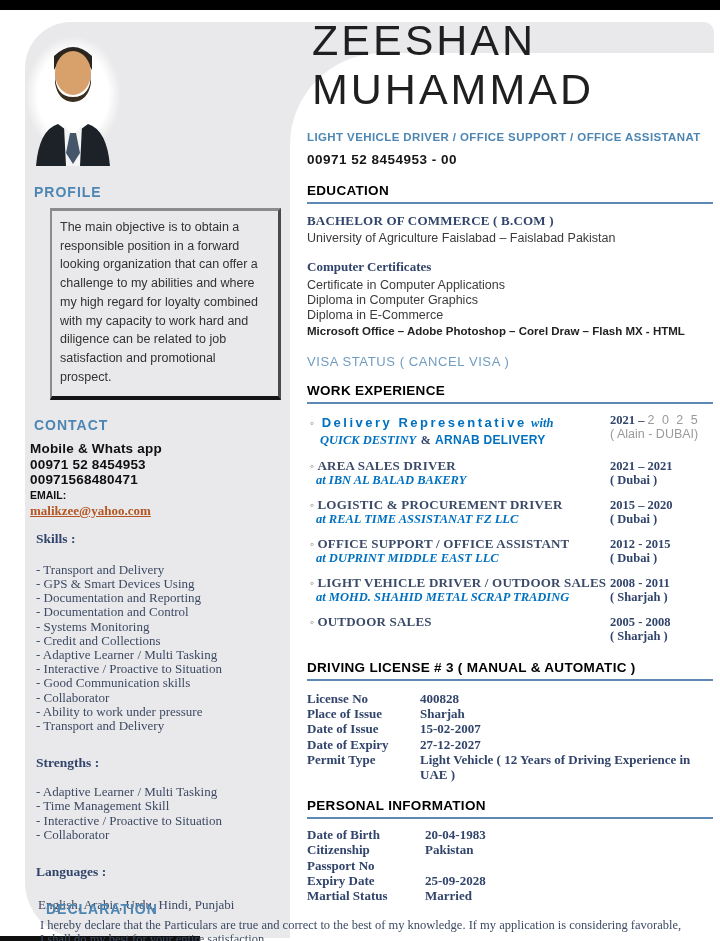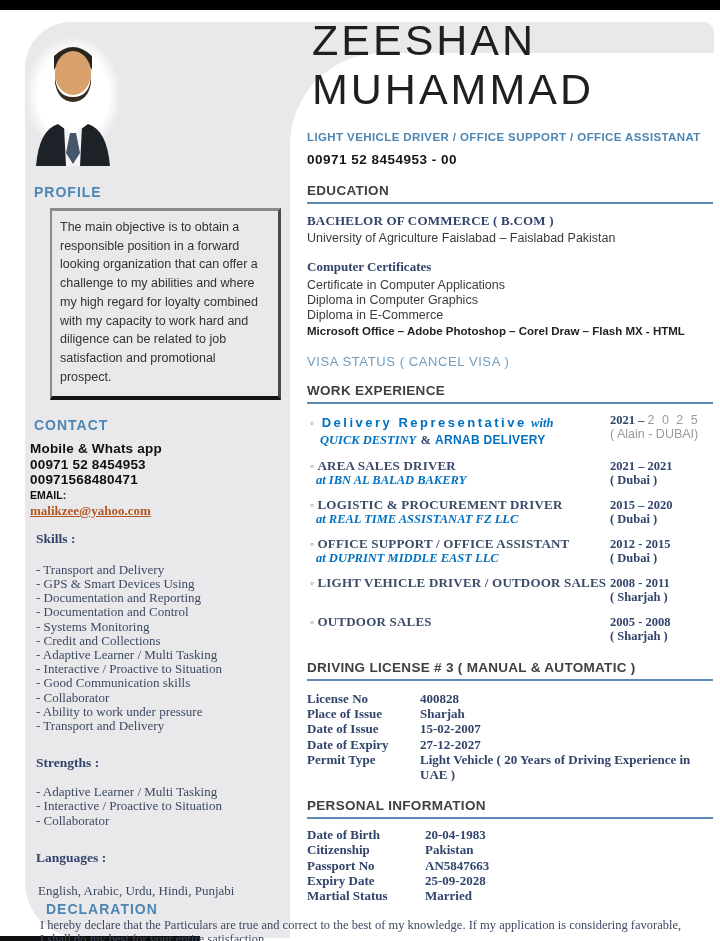--- a/index.html
+++ b/index.html
@@ -39,21 +39,21 @@
               text-decoration:underline;display:inline-block;margin-top:2px;}
   .serif-head{font-family:"Liberation Serif",serif;font-size:13.5px;font-weight:bold;color:#31446b;
               margin:12px 0 0 6px;}
   .side-list{font-family:"Liberation Serif",serif;font-size:13px;line-height:14.2px;color:#3d4a63;
              margin:10px 0 0 6px;}
   .side-list div{white-space:nowrap;}
   .lang-line{font-family:"Liberation Serif",serif;font-size:13px;color:#3d4a63;margin:10px 0 0 8px;}
 
   
   .main{position:absolute;left:307px;top:183px;width:406px;z-index:5;}
-  .sec-header{font-size:13.5px;font-weight:bold;letter-spacing:.3px;color:#404040;
+  .sec-header{font-size:13.5px;font-weight:bold;letter-spacing:.3px;color:#000000;
               border-bottom:2px solid #5d89b4;padding-bottom:4px;}
   .navy-serif{font-family:"Liberation Serif",serif;font-weight:bold;color:#31446b;}
   .degree{font-size:13px;margin-top:9px;letter-spacing:.2px;}
   .plain{font-size:12.5px;color:#3b3b3b;line-height:15px;}
   .univ{margin-top:2px;}
   .cert-head{font-size:13px;margin-top:13px;}
   .certs{margin-top:3px;}
   .tools{font-size:11.5px;font-weight:bold;color:#222;margin-top:2px;}
   .visa{font-size:13px;letter-spacing:.6px;color:#6f9cc0;margin-top:17px;}
 
@@ -149,20 +149,21 @@
     <div>- Interactive / Proactive to Situation</div>
     <div>- Good Communication skills</div>
     <div>- Collaborator</div>
     <div>- Ability to work under pressure</div>
     <div>- Transport and Delivery</div>
   </div>
 
   <div class="serif-head" style="margin-top:22px;">Strengths :</div>
   <div class="side-list" style="margin-top:14px;">
     <div>- Adaptive Learner / Multi Tasking</div>
+    <div>- Time Management Skill</div>
     <div>- Interactive / Proactive to Situation</div>
     <div>- Collaborator</div>
   </div>
 
   <div class="serif-head" style="margin-top:22px;">Languages :</div>
   <div class="lang-line" style="margin-top:17px;">English, Arabic, Urdu, Hindi, Punjabi</div>
 </div>
 
 <div class="main">
 
@@ -229,20 +230,21 @@
     </div>
     <div class="job-right">
       <div>2012 - 2015</div>
       <div>( Dubai )</div>
     </div>
   </div>
 
   <div class="job">
     <div class="job-left">
       <div class="job-title"><span class="bullet">◦</span><span>LIGHT VEHICLE DRIVER / OUTDOOR SALES</span></div>
+      <div class="job-co">at MOHD. SHAHID METAL SCRAP TRADING</div>
     </div>
     <div class="job-right">
       <div>2008 - 2011</div>
       <div>( Sharjah )</div>
     </div>
   </div>
 
   <div class="job">
     <div class="job-left">
       <div class="job-title"><span class="bullet">◦</span><span>OUTDOOR SALES</span></div>
@@ -266,37 +268,36 @@
     <div class="tbl-row">
       <div class="tbl-label">Date of Issue</div>
       <div class="tbl-value">15-02-2007</div>
     </div>
     <div class="tbl-row">
       <div class="tbl-label">Date of Expiry</div>
       <div class="tbl-value">27-12-2027</div>
     </div>
     <div class="tbl-row">
       <div class="tbl-label">Permit Type</div>
-      <div class="tbl-value">Light Vehicle ( 20 Years of Driving Experience in UAE )</div>
+      <div class="tbl-value">Light Vehicle ( 12 Years of Driving Experience in UAE )</div>
     </div>
   </div>
 
   <div class="sec-header pers">PERSONAL INFORMATION</div>
   <div class="tbl pers" style="margin-top:8px;">
     <div class="tbl-row">
       <div class="tbl-label">Date of Birth</div>
       <div class="tbl-value">20-04-1983</div>
     </div>
     <div class="tbl-row">
       <div class="tbl-label">Citizenship</div>
       <div class="tbl-value">Pakistan</div>
     </div>
     <div class="tbl-row">
       <div class="tbl-label">Passport No</div>
-      <div class="tbl-value">AN5847663</div>
     </div>
     <div class="tbl-row">
       <div class="tbl-label">Expiry Date</div>
       <div class="tbl-value">25-09-2028</div>
     </div>
     <div class="tbl-row">
       <div class="tbl-label">Martial Status</div>
       <div class="tbl-value">Married</div>
     </div>
   </div>

